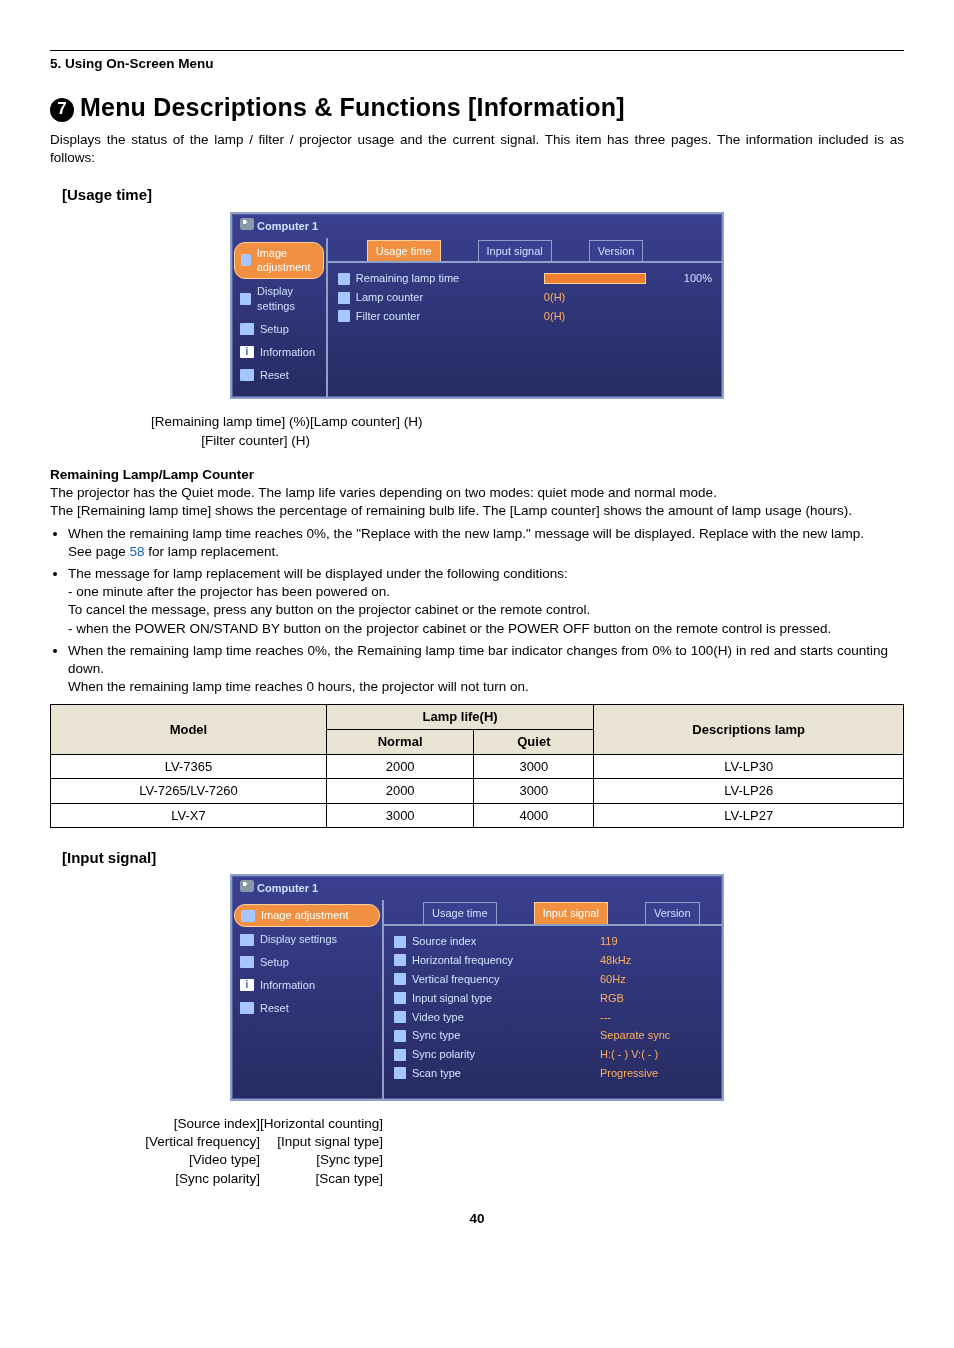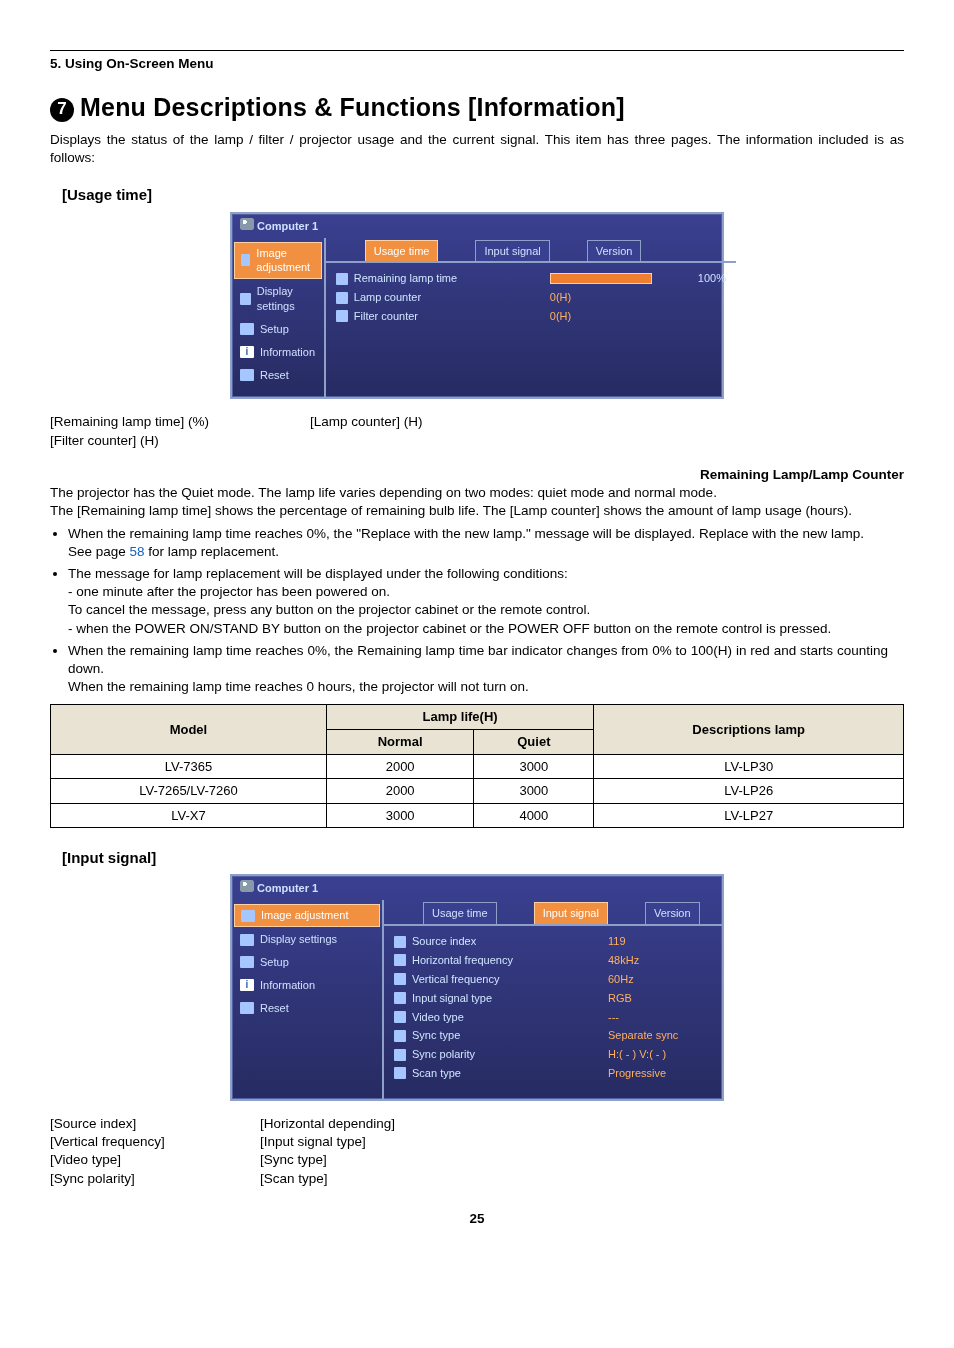--- a/index.html
+++ b/index.html
@@ -73,20 +73,21 @@
     padding: 2px 2px 10px 2px;
     border-right: 2px solid #8ea0c8;
   }
   .osd .menu-item {
     display: flex;
     align-items: center;
     gap: 6px;
     padding: 3px 6px;
     margin: 2px 0;
     color: #cfe0ff;
+    border-radius: 11px;
   }
   .osd .menu-item.sel {
     background: #f09040;
     color: #fff;
     border: 1px solid #ffd0a0;
   }
   .osd .icon {
     width: 14px;
     height: 12px;
     display: inline-block;
@@ -116,21 +117,21 @@
     color: #fff;
     border-color: #ffd0a0;
   }
   .osd .rows {
     padding: 6px 10px 0 10px;
   }
   .osd .row {
     display: flex;
     align-items: center;
     padding: 2px 0;
-    gap: 24px;
+    gap: 16px;
   }
   .osd .row .lbl {
     display: flex;
     align-items: center;
     gap: 6px;
     width: 190px;
   }
   .osd .row .val {
     color: #ffb060;
     flex: 1;
@@ -146,24 +147,25 @@
   .osd .pct {
     color: #cfe0ff;
     margin-left: 22px;
   }
   .small-icon {
     width: 12px; height: 12px; display:inline-block; background:#a6c6ff; border-radius:1px;
   }
   .col-pair {
     display: flex;
     margin: 10px 0 16px 0;
+    text-align: right;
   }
   .col-pair .c1 { width: 260px; }
   .col-pair .c2 { }
-  .bold { font-weight: bold; text-align: right; }
+  .bold { font-weight: bold; }
   ul.bullets {
     list-style: disc;
     padding-left: 18px;
     margin: 4px 16px 8px 0;
   }
   ul.bullets > li {
     margin-bottom: 4px;
     text-align: justify;
   }
   .sub { margin-left: 0px; }
@@ -436,20 +438,20 @@
 </div>
 
 <div class="col-pair" style="margin-top:8px">
   <div class="c1" style="width:210px">
     <div>[Source index]</div>
     <div>[Vertical frequency]</div>
     <div>[Video type]</div>
     <div>[Sync polarity]</div>
   </div>
   <div class="c2">
-    <div>[Horizontal depending]</div>
+    <div>[Horizontal counting]</div>
     <div>[Input signal type]</div>
     <div>[Sync type]</div>
     <div>[Scan type]</div>
   </div>
 </div>
 
-<div class="pager">25</div>
+<div class="pager">40</div>
 
 </body></html>

